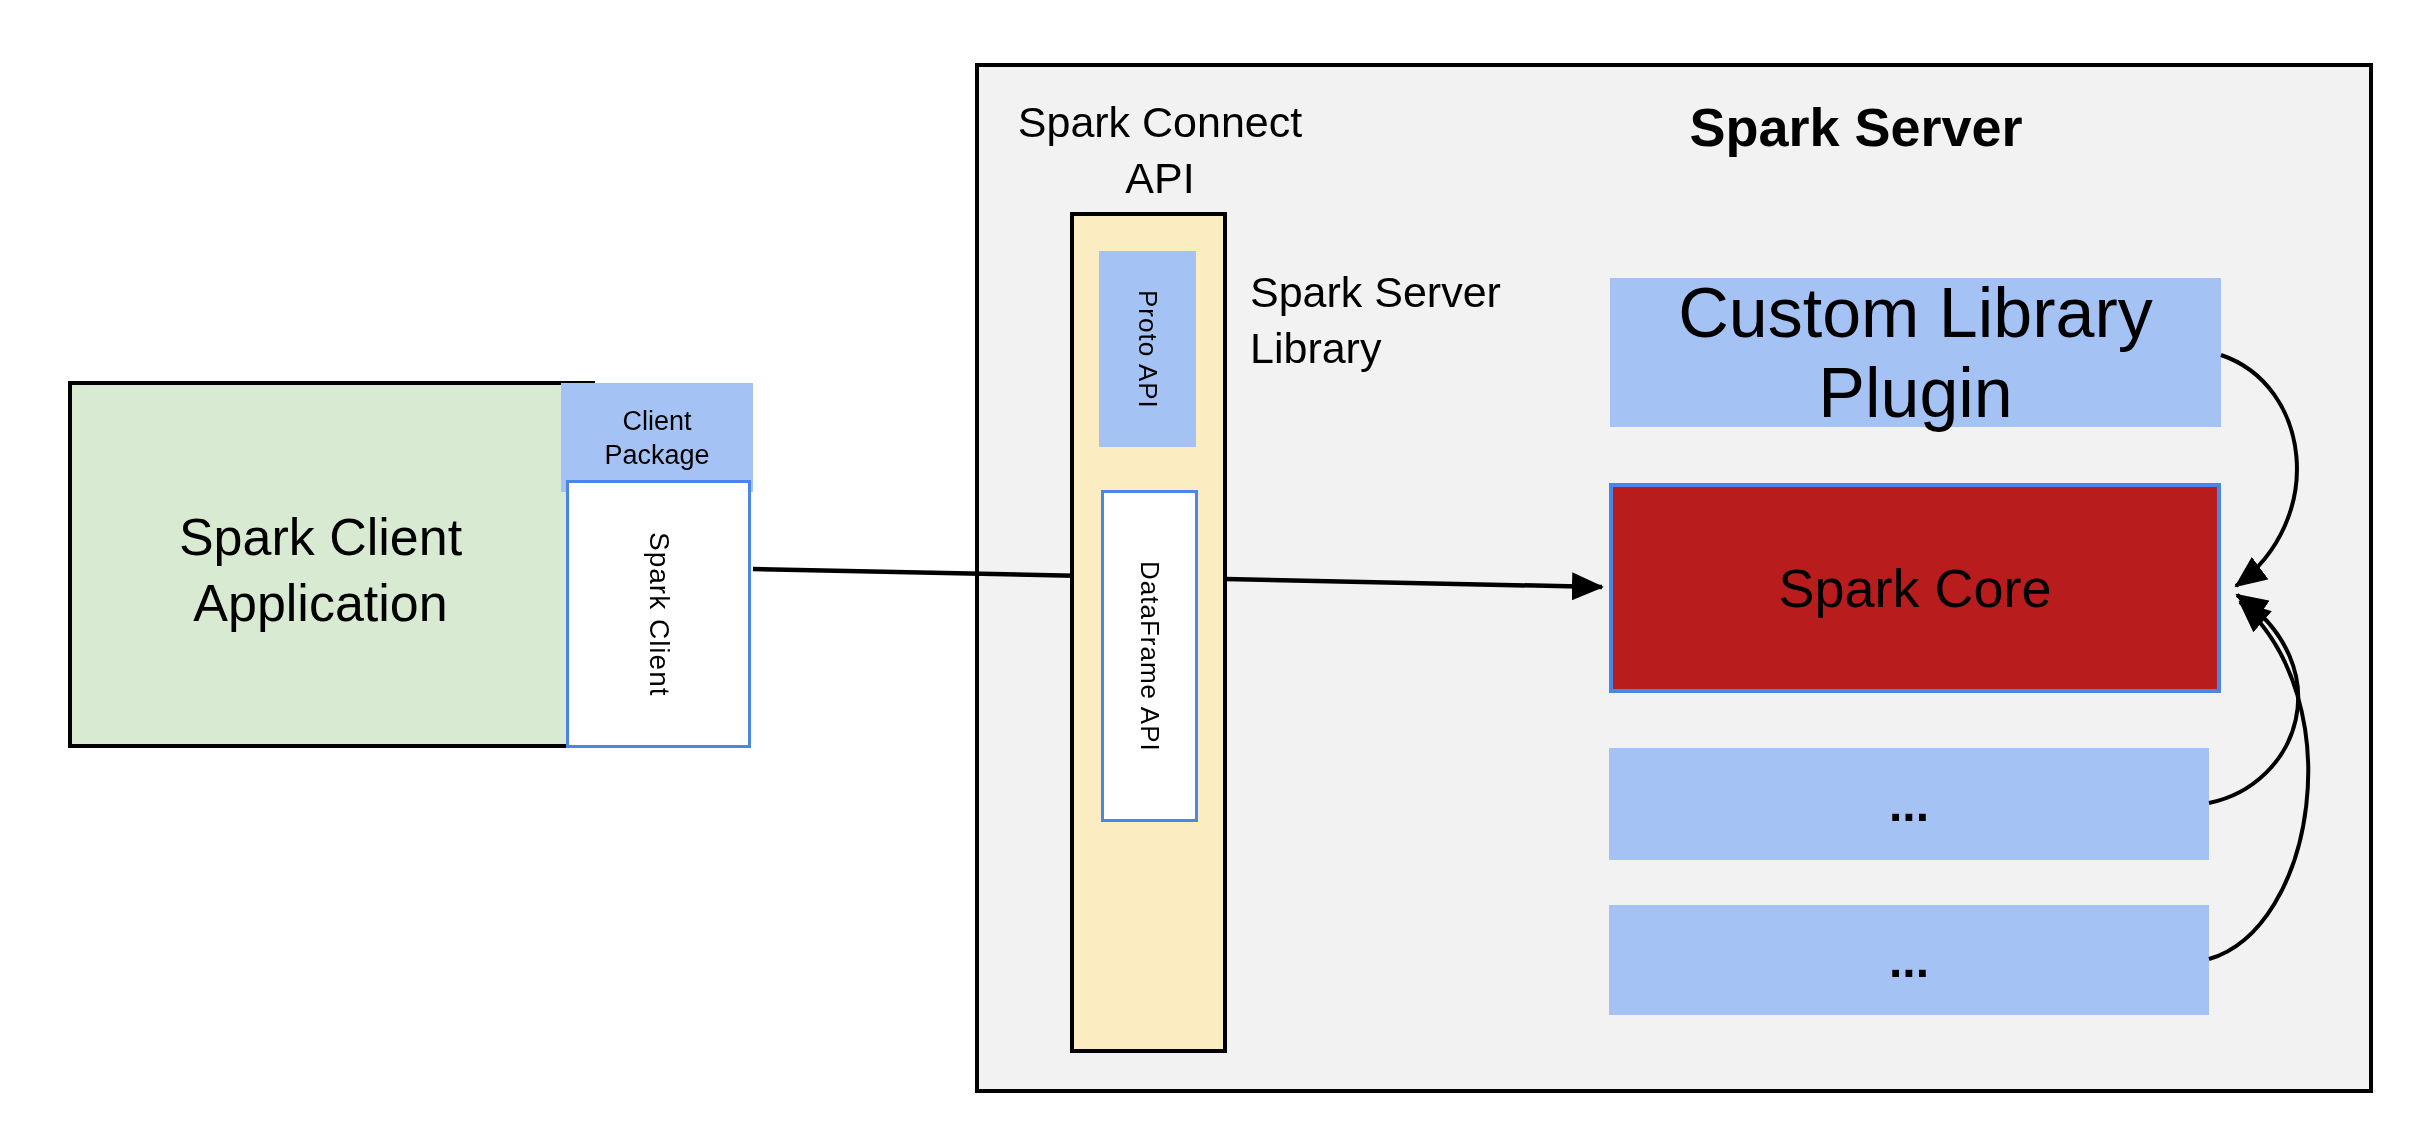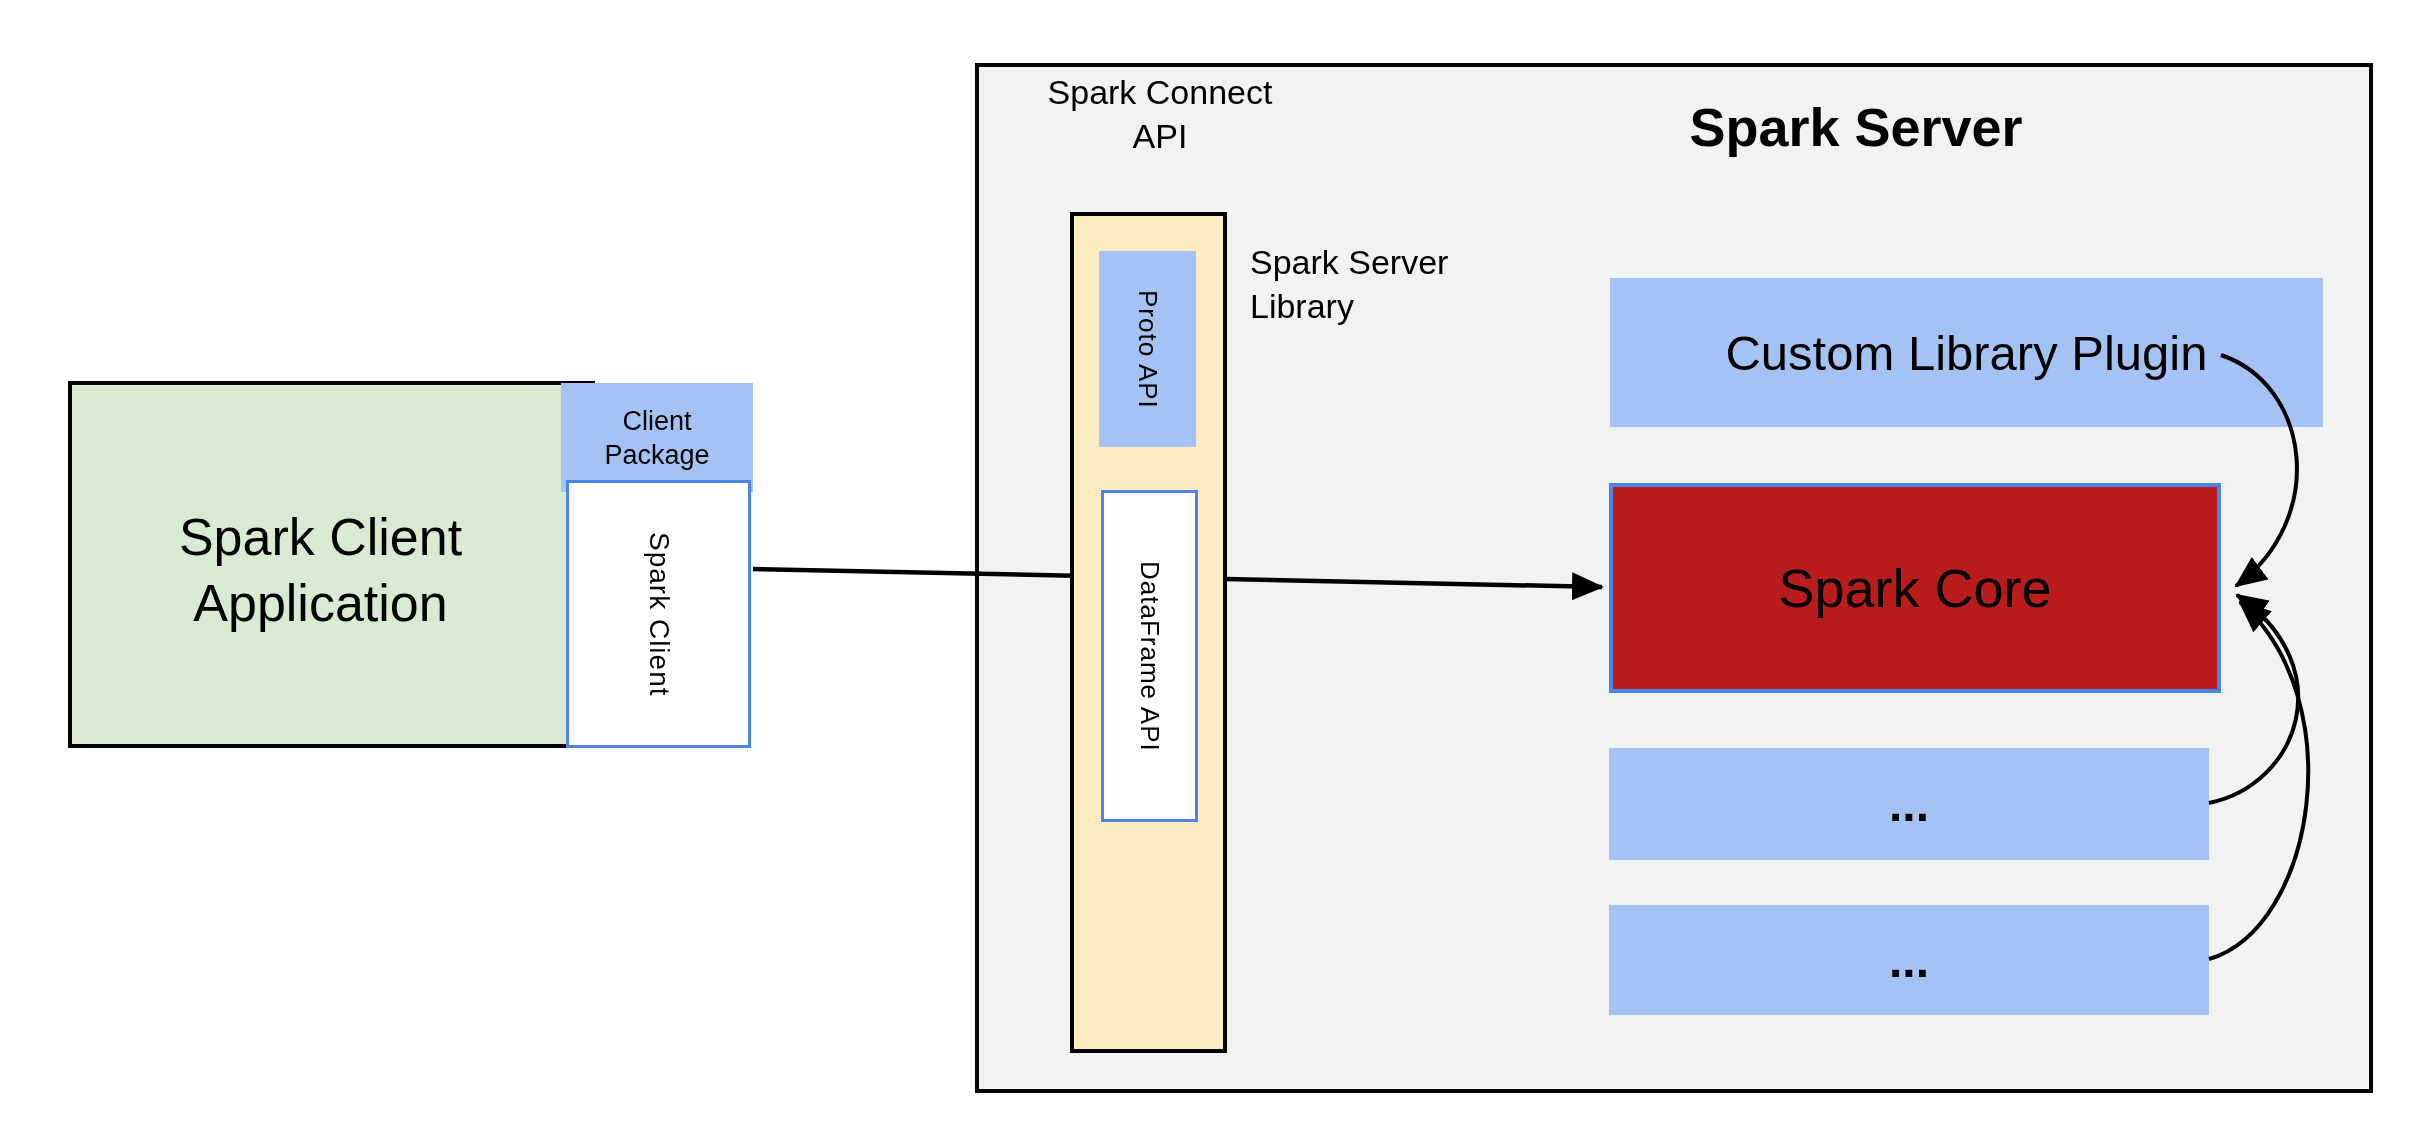--- a/index.html
+++ b/index.html
@@ -40,29 +40,29 @@
   
   .lib-column{left:1070px;top:212px;width:157px;height:841px;
     background:var(--yellow);border:4px solid var(--ink);z-index:3;}
   .proto-api{left:1099px;top:251px;width:97px;height:196px;
     background:var(--blue);z-index:4;}
   .dataframe-api{left:1101px;top:490px;width:97px;height:332px;
     background:#fff;border:3px solid var(--blueborder);z-index:4;}
   .proto-api .vtext,.dataframe-api .vtext{font-size:26px;letter-spacing:1px;}
 
   
-  .label{font-size:34px;line-height:44px;z-index:2;}
+  .label{font-size:43px;line-height:56px;z-index:2;margin-top:24px;}
   .connect-api-label{left:1010px;top:70px;width:300px;text-align:center;}
   .server-library-label{left:1250px;top:240px;width:360px;text-align:left;}
   .server-title{left:1656px;top:99px;width:400px;text-align:center;
     font-size:54px;line-height:56px;font-weight:bold;z-index:2;}
 
   
-  .custom-plugin{left:1610px;top:278px;width:713px;height:149px;
-    background:var(--blue);z-index:3;font-size:49px;}
+  .custom-plugin{left:1610px;top:278px;width:611px;height:149px;
+    background:var(--blue);z-index:3;font-size:70px;}
   .spark-core{left:1609px;top:483px;width:612px;height:210px;
     background:#b91c1c;border:4px solid var(--blueborder);z-index:3;font-size:54px;}
   .plugin-slot-1{left:1609px;top:748px;width:600px;height:112px;
     background:var(--blue);z-index:3;font-size:48px;font-weight:bold;}
   .plugin-slot-2{left:1609px;top:905px;width:600px;height:110px;
     background:var(--blue);z-index:3;font-size:48px;font-weight:bold;}
 
   svg.arrow-layer{position:absolute;left:0;top:0;width:2435px;height:1135px;
     pointer-events:none;}
   #arrow-under{z-index:2;}

